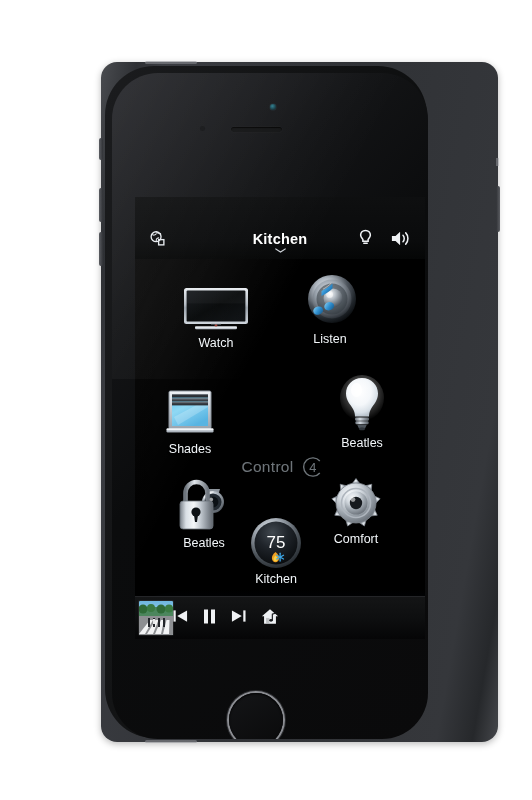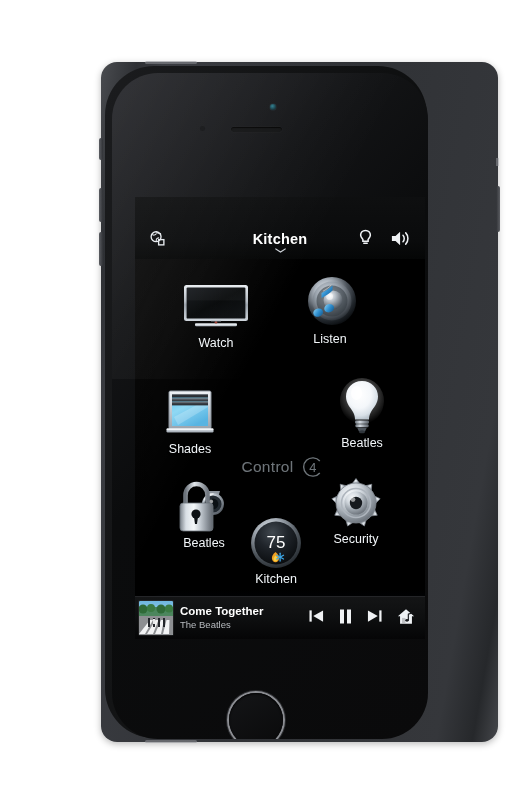--- a/index.html
+++ b/index.html
@@ -105,21 +105,21 @@
   .home-vign{
     position:absolute;inset:0;
     background:radial-gradient(ellipse 100% 82% at 56% 30%, rgba(0,0,0,0) 40%, rgba(0,0,0,.30) 78%, rgba(0,0,0,.52) 100%);
   }
 
   .tile{position:absolute;text-align:center;width:86px;}
   .tile-label{
     color:#f2f6f9;font-size:12.5px;line-height:1;margin-top:4px;
     text-shadow:0 1px 2px rgba(0,0,0,.75);white-space:nowrap;
   }
-  .tile-icon{height:52px;display:flex;align-items:center;justify-content:center;}
+  .tile-icon{height:52px;display:flex;align-items:flex-end;justify-content:center;}
 
   
   .c4{
     position:absolute;left:92px;top:196px;width:110px;height:24px;
     display:flex;align-items:center;justify-content:center;gap:8px;
     opacity:.5;
   }
   .c4-text{color:#dbe8f2;font-size:15.5px;letter-spacing:.3px;font-family:"Liberation Sans",sans-serif;}
 
   
@@ -458,21 +458,21 @@
                     <path d="M26 1.5 L30.4 7.6 L21.6 7.6 Z" transform="rotate(280 26 26)"></path>
                     <path d="M26 1.5 L30.4 7.6 L21.6 7.6 Z" transform="rotate(320 26 26)"></path>
                   </g>
                   <circle cx="26" cy="26" r="20" fill="url(#gearG)" stroke="#7d848c" stroke-width=".8"></circle>
                   <circle cx="26" cy="26" r="14.5" fill="none" stroke="#aeb5bd" stroke-width="1.6"></circle>
                   <circle cx="26" cy="26" r="11.5" fill="url(#gearG)"></circle>
                   <circle cx="26" cy="26" r="6.2" fill="#15191d"></circle>
                   <circle cx="23" cy="22.6" r="2.4" fill="rgba(255,255,255,.55)"></circle>
                 </svg>
               </div>
-              <div class="tile-label">Security</div>
+              <div class="tile-label">Comfort</div>
             </div>
 
             <div class="c4">
               <span class="c4-text">Control</span>
               <svg width="22" height="22" viewBox="0 0 24 24" style="margin-left:-1px;">
                 <path d="M20.5 5.5 A10 10 0 1 0 20.5 18.5" fill="none" stroke="#dbe8f2" stroke-width="1.5"></path>
                 <text x="13" y="17" text-anchor="middle" fill="#dbe8f2" font-family="Liberation Sans, sans-serif" font-size="14">4</text>
               </svg>
             </div>
 
@@ -513,24 +513,20 @@
                   <rect x="14" y="17" width="2" height="9"></rect>
                   <rect x="19" y="17" width="2" height="9"></rect>
                   <rect x="24" y="17" width="2" height="9"></rect>
                 </g>
                 <g fill="#e8e9ea">
                   <rect x="14" y="18" width="2" height="5"></rect>
                 </g>
               </svg>
             </div>
 
-            <div class="np-text">
-              <div class="np-title">Come Together</div>
-              <div class="np-artist">The Beatles</div>
-            </div>
 
             <div class="np-ctrls">
               <span class="icon">
                 <svg width="15" height="14" viewBox="0 0 16 14">
                   <rect x="0.5" y="1" width="2.4" height="12" fill="#f0f2f4"></rect>
                   <path d="M15 1 L15 13 L4.5 7 Z" fill="#f0f2f4"></path>
                 </svg>
               </span>
               <span class="icon">
                 <svg width="13" height="15" viewBox="0 0 13 15">

